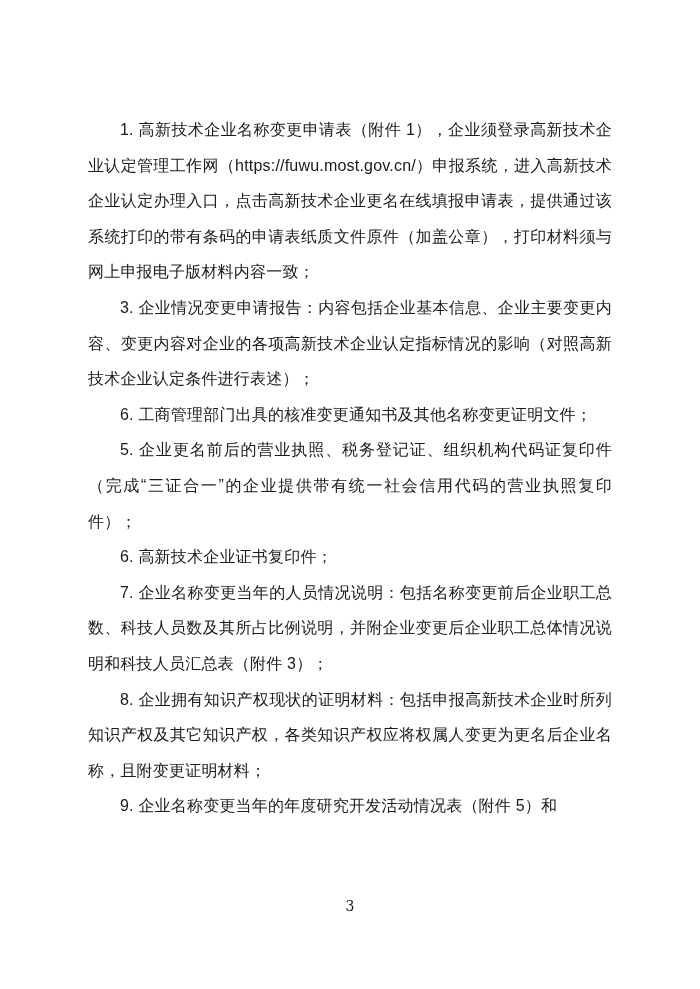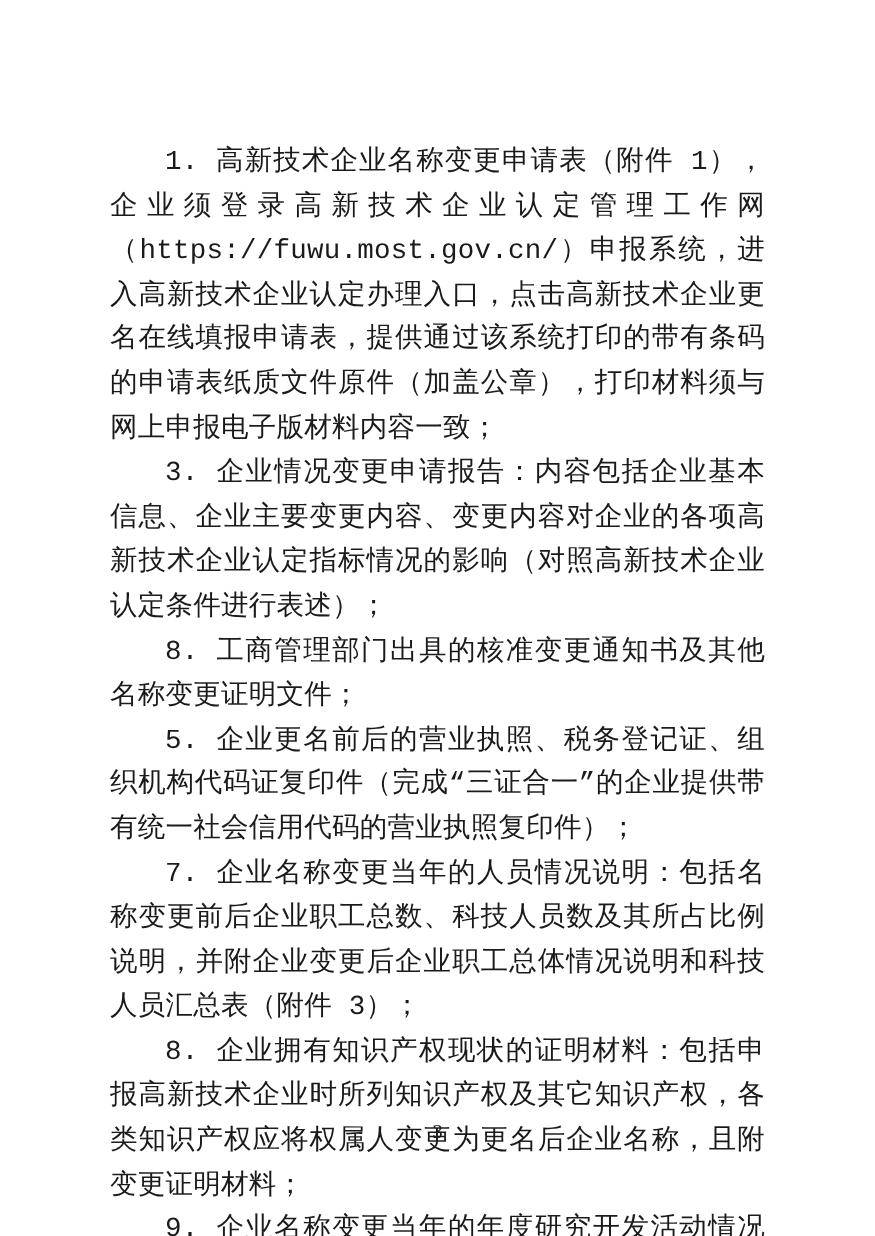--- a/index.html
+++ b/index.html
@@ -22,47 +22,48 @@
     width: 700px;
     height: 989px;
   }
   .content {
     position: absolute;
     left: 88px;
     top: 112px;
     width: 524px;
   }
   .para {
-    font-size: 22px;
+    font-size: 16px;
     line-height: 35.6px;
     text-align: justify;
     text-justify: inter-ideograph;
     text-indent: 2em;
     margin: 0 0 0 0;
     letter-spacing: 0.2px;
-    font-family: Liberation Mono, monospace;
+    font-family: Liberation Sans, sans-serif;
   }
   .page-number {
     position: absolute;
     left: 0;
     top: 898px;
     width: 700px;
     text-align: center;
     font-size: 14px;
     font-family: "DejaVu Serif", "Liberation Serif", serif;
     color: #1a1a1a;
   }
 </style>
 </head>
 <body>
 
 <div class="page">
   <div class="content">
     <p class="para">1. 高新技术企业名称变更申请表（附件 1），企业须登录高新技术企业认定管理工作网（https://fuwu.most.gov.cn/）申报系统，进入高新技术企业认定办理入口，点击高新技术企业更名在线填报申请表，提供通过该系统打印的带有条码的申请表纸质文件原件（加盖公章），打印材料须与网上申报电子版材料内容一致；</p>
     <p class="para">3. 企业情况变更申请报告：内容包括企业基本信息、企业主要变更内容、变更内容对企业的各项高新技术企业认定指标情况的影响（对照高新技术企业认定条件进行表述）；</p>
-    <p class="para">8. 工商管理部门出具的核准变更通知书及其他名称变更证明文件；</p>
+    <p class="para">6. 工商管理部门出具的核准变更通知书及其他名称变更证明文件；</p>
     <p class="para">5. 企业更名前后的营业执照、税务登记证、组织机构代码证复印件（完成“三证合一”的企业提供带有统一社会信用代码的营业执照复印件）；</p>
+    <p class="para">6. 高新技术企业证书复印件；</p>
     <p class="para">7. 企业名称变更当年的人员情况说明：包括名称变更前后企业职工总数、科技人员数及其所占比例说明，并附企业变更后企业职工总体情况说明和科技人员汇总表（附件 3）；</p>
     <p class="para">8. 企业拥有知识产权现状的证明材料：包括申报高新技术企业时所列知识产权及其它知识产权，各类知识产权应将权属人变更为更名后企业名称，且附变更证明材料；</p>
     <p class="para">9. 企业名称变更当年的年度研究开发活动情况表（附件 5）和</p>
   </div>
   <div class="page-number">3</div>
 </div>
 
 </body></html>

